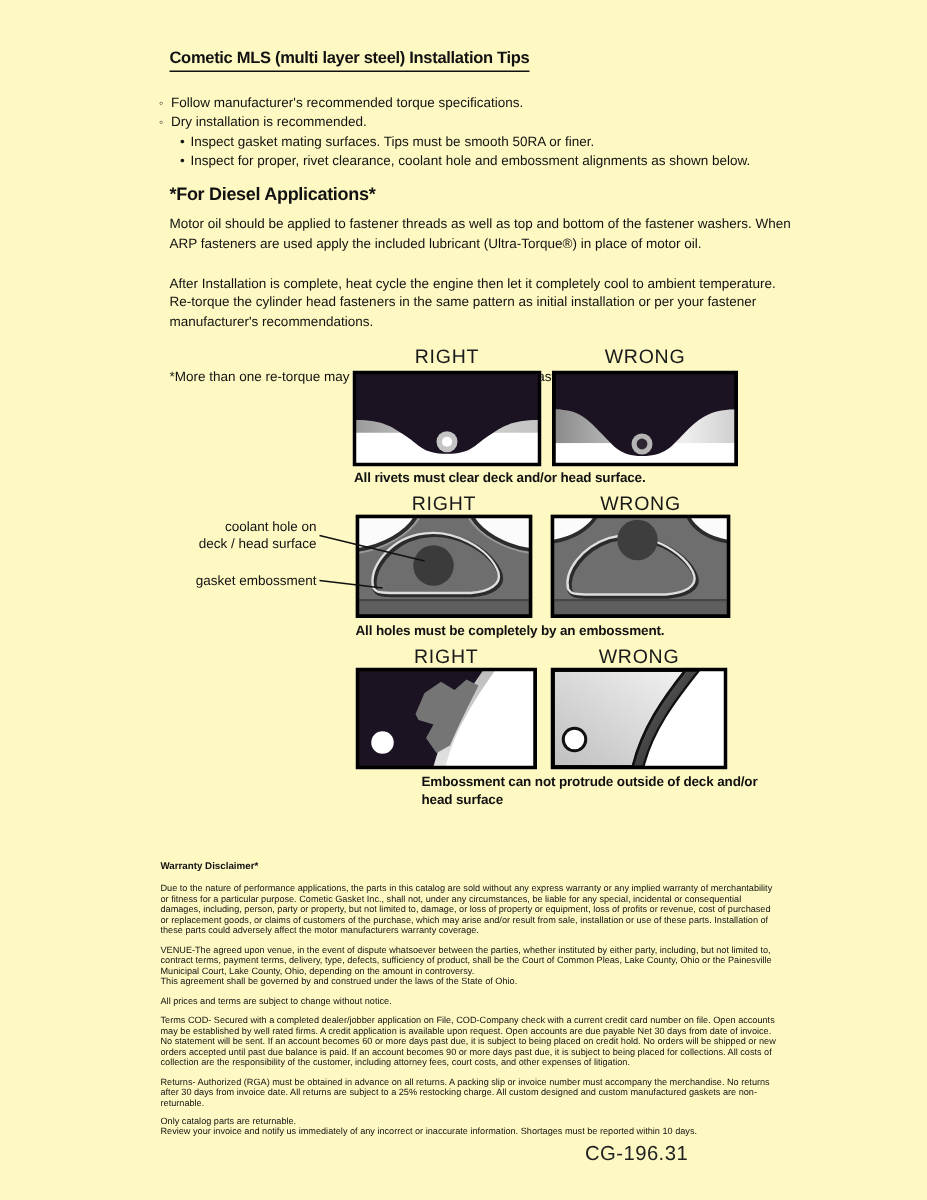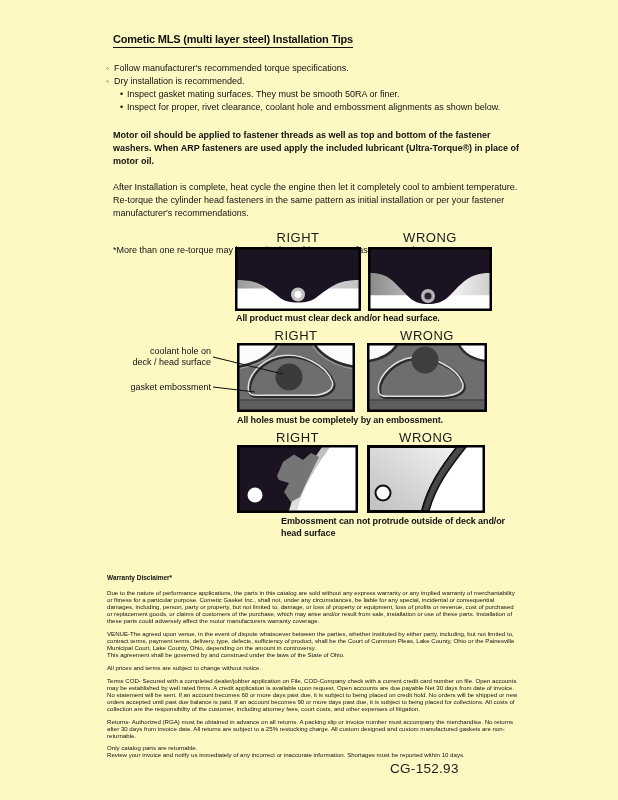--- a/index.html
+++ b/index.html
@@ -14,21 +14,21 @@
   .blist{margin-top:6px;font-size:9px;line-height:13.2px;}
   .b1,.b2{display:flex;}
   .b1 .mk{width:8px;font-size:8px;line-height:13.2px;}
   .b2{padding-left:14px;}
   .b2 .mk{width:7px;font-size:9px;}
 
   
   .diesel{left:113px;top:122px;width:416px;}
   .diesel h2{margin:0;font-size:12px;font-weight:bold;letter-spacing:-0.2px;}
   .diesel p{margin:0;font-size:9px;line-height:12.8px;}
-  .diesel p.p1{margin-top:7px;font-weight:bold;}
+  .diesel p.p1{margin-top:7px;}
   .diesel p.p2{margin-top:14px;}
   .diesel p.p3{margin-top:24px;}
 
   
   .dlabel{font-size:13px;line-height:14px;text-align:center;letter-spacing:0.5px;color:#1a1a1a;}
   .dcaption{font-size:9px;font-weight:bold;line-height:11.5px;letter-spacing:-0.1px;}
   .sidelabel{font-size:9px;line-height:10.5px;text-align:right;color:#111;}
   svg{display:block;}
   .pointer-overlay{left:0;top:0;width:618px;height:800px;pointer-events:none;}
 
@@ -53,30 +53,31 @@
       <div class="b1">
           <span class="mk">◦</span>
           <span>Follow manufacturer's recommended torque specifications.</span>
         </div>
       <div class="b1">
           <span class="mk">◦</span>
           <span>Dry installation is recommended.</span>
         </div>
       <div class="b2">
           <span class="mk">•</span>
-          <span>Inspect gasket mating surfaces.  They must be smooth 50RA or finer.</span>
+          <span>Inspect gasket mating surfaces.  Tips must be smooth 50RA or finer.</span>
         </div>
       <div class="b2">
           <span class="mk">•</span>
           <span>Inspect for proper, rivet clearance, coolant hole and embossment alignments as shown below.</span>
         </div>
     </div>
   </section>
 
   <section class="abs diesel">
+    <h2>*For Diesel Applications*</h2>
     <p class="p1">Motor oil should be applied to fastener threads as well as top and bottom of the fastener washers. When ARP fasteners are used apply the included lubricant (Ultra-Torque®) in place of motor oil.</p>
     <p class="p2">After Installation is complete, heat cycle the engine then let it completely cool to ambient temperature. Re-torque the cylinder head fasteners in the same pattern as initial installation or per your fastener manufacturer's recommendations.</p>
     <p class="p3">*More than one re-torque may be required to achieve proper fastener stretch*</p>
   </section>
 
   <div class="abs dlabel" style="left:235px;top:231px;width:126px;">RIGHT</div>
   <div class="abs dlabel" style="left:368px;top:231px;width:124px;">WRONG</div>
 
   <svg class="abs" style="left:235px;top:247px;" width="126" height="64" viewBox="0 0 126 64">
     <defs>
@@ -104,21 +105,21 @@
     </defs>
     <rect x="0" y="0" width="124" height="64" fill="#fff"></rect>
     <rect x="2" y="26" width="120" height="22.5" fill="url(#g1b)"></rect>
     <rect x="2" y="48.5" width="120" height="13.5" fill="#fff"></rect>
     <path d="M2,2 H122 V26 C104,26 97,33 88,42 C80,50 76,57 60,57 C45,57 41,50 33,42 C24,33 19,26 2,26 Z" fill="#1c1322"></path>
     <circle cx="60" cy="49" r="7" fill="#b5b5b5"></circle>
     <circle cx="60" cy="49" r="3.6" fill="#2e2533"></circle>
     <rect x="1.25" y="1.25" width="121.5" height="61.5" fill="none" stroke="#000" stroke-width="2.5"></rect>
   </svg>
 
-  <div class="abs dcaption" style="left:236px;top:313px;">All product must clear deck and/or head surface.</div>
+  <div class="abs dcaption" style="left:236px;top:313px;">All rivets must clear deck and/or head surface.</div>
 
   <div class="abs dlabel" style="left:237px;top:329px;width:118px;">RIGHT</div>
   <div class="abs dlabel" style="left:367px;top:329px;width:120px;">WRONG</div>
 
   <div class="abs sidelabel" style="left:95px;top:346px;width:116px;">
     <div>coolant hole on</div>
     <div>deck / head surface</div>
   </div>
   <div class="abs sidelabel" style="left:95px;top:382px;width:116px;">gasket embossment</div>
 
@@ -202,15 +203,15 @@
     <p class="first">Due to the nature of performance applications, the parts in this catalog are sold without any express warranty or any implied warranty of merchantability or fitness for a particular purpose.  Cometic Gasket Inc., shall not, under any circumstances, be liable for any special, incidental or consequential damages, including, person, party or property, but not limited to, damage, or loss of property or equipment, loss of profits or revenue, cost of purchased or replacement goods, or claims of customers of the purchase, which may arise and/or result from sale, installation or use of these parts.  Installation of these parts could adversely affect the motor manufacturers warranty coverage.</p>
     <p class="gap">VENUE-The agreed upon venue, in the event of dispute whatsoever between the parties, whether instituted by either party, including, but not limited to, contract terms, payment terms, delivery, type, defects, sufficiency of product, shall be the Court of Common Pleas, Lake County, Ohio or the Painesville Municipal Court, Lake County, Ohio, depending on the amount in controversy.</p>
     <p>This agreement shall be governed by and construed under the laws of the State of Ohio.</p>
     <p class="gap">All prices and terms are subject to change without notice.</p>
     <p class="gap">Terms COD- Secured with a completed dealer/jobber application on File, COD-Company check with a current credit card number on file.  Open accounts may be established by well rated firms.  A credit application is available upon request.  Open accounts are due payable Net 30 days from date of invoice.  No statement will be sent.  If an account becomes 60 or more days past due, it is subject to being placed on credit hold.  No orders will be shipped or new orders accepted until past due balance is paid.  If an account becomes 90 or more days past due, it is subject to being placed for collections.  All costs of collection are the responsibility of the customer, including attorney fees, court costs, and other expenses of litigation.</p>
     <p class="gap">Returns- Authorized (RGA) must be obtained in advance on all returns.  A packing slip or invoice number must accompany the merchandise.  No returns after 30 days from invoice date.  All returns are subject to a 25% restocking charge.  All custom designed and custom manufactured gaskets are non-returnable.</p>
     <p class="smallgap">Only catalog parts are returnable.</p>
     <p>Review your invoice and notify us immediately of any incorrect or inaccurate information.  Shortages must be reported within 10 days.</p>
   </section>
 
-  <div class="abs code">CG-152.93</div>
+  <div class="abs code">CG-196.31</div>
 
 </div>
 
 </body></html>

